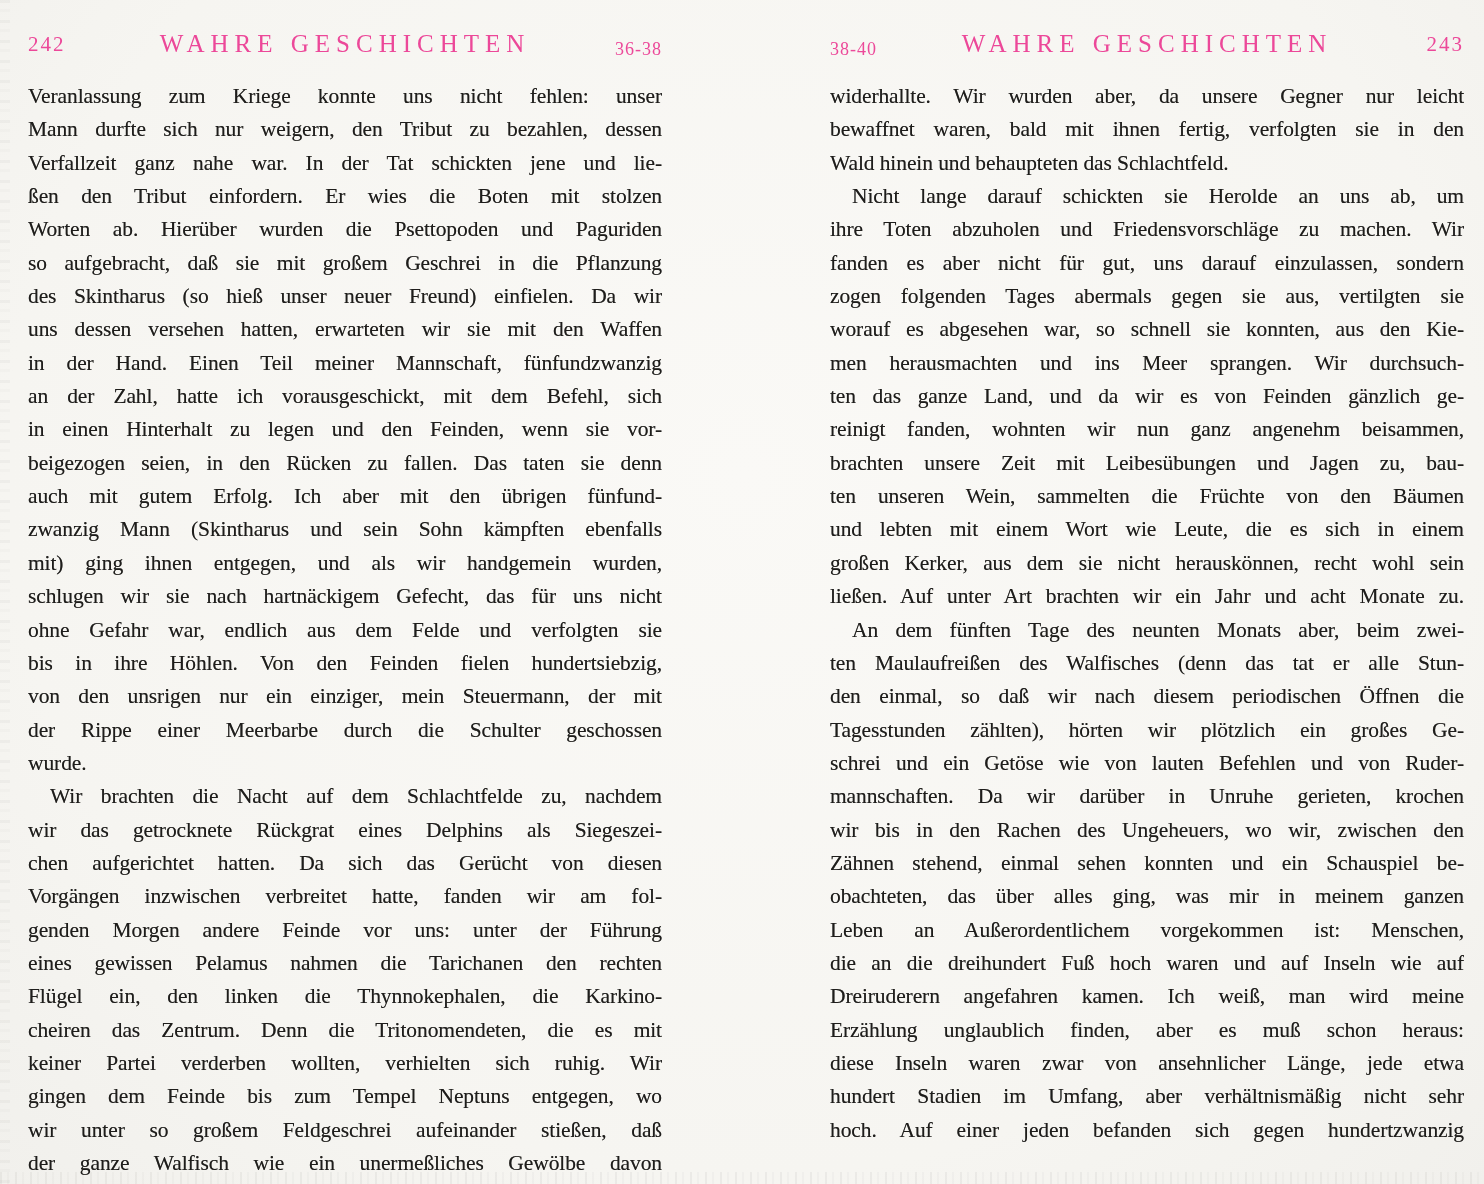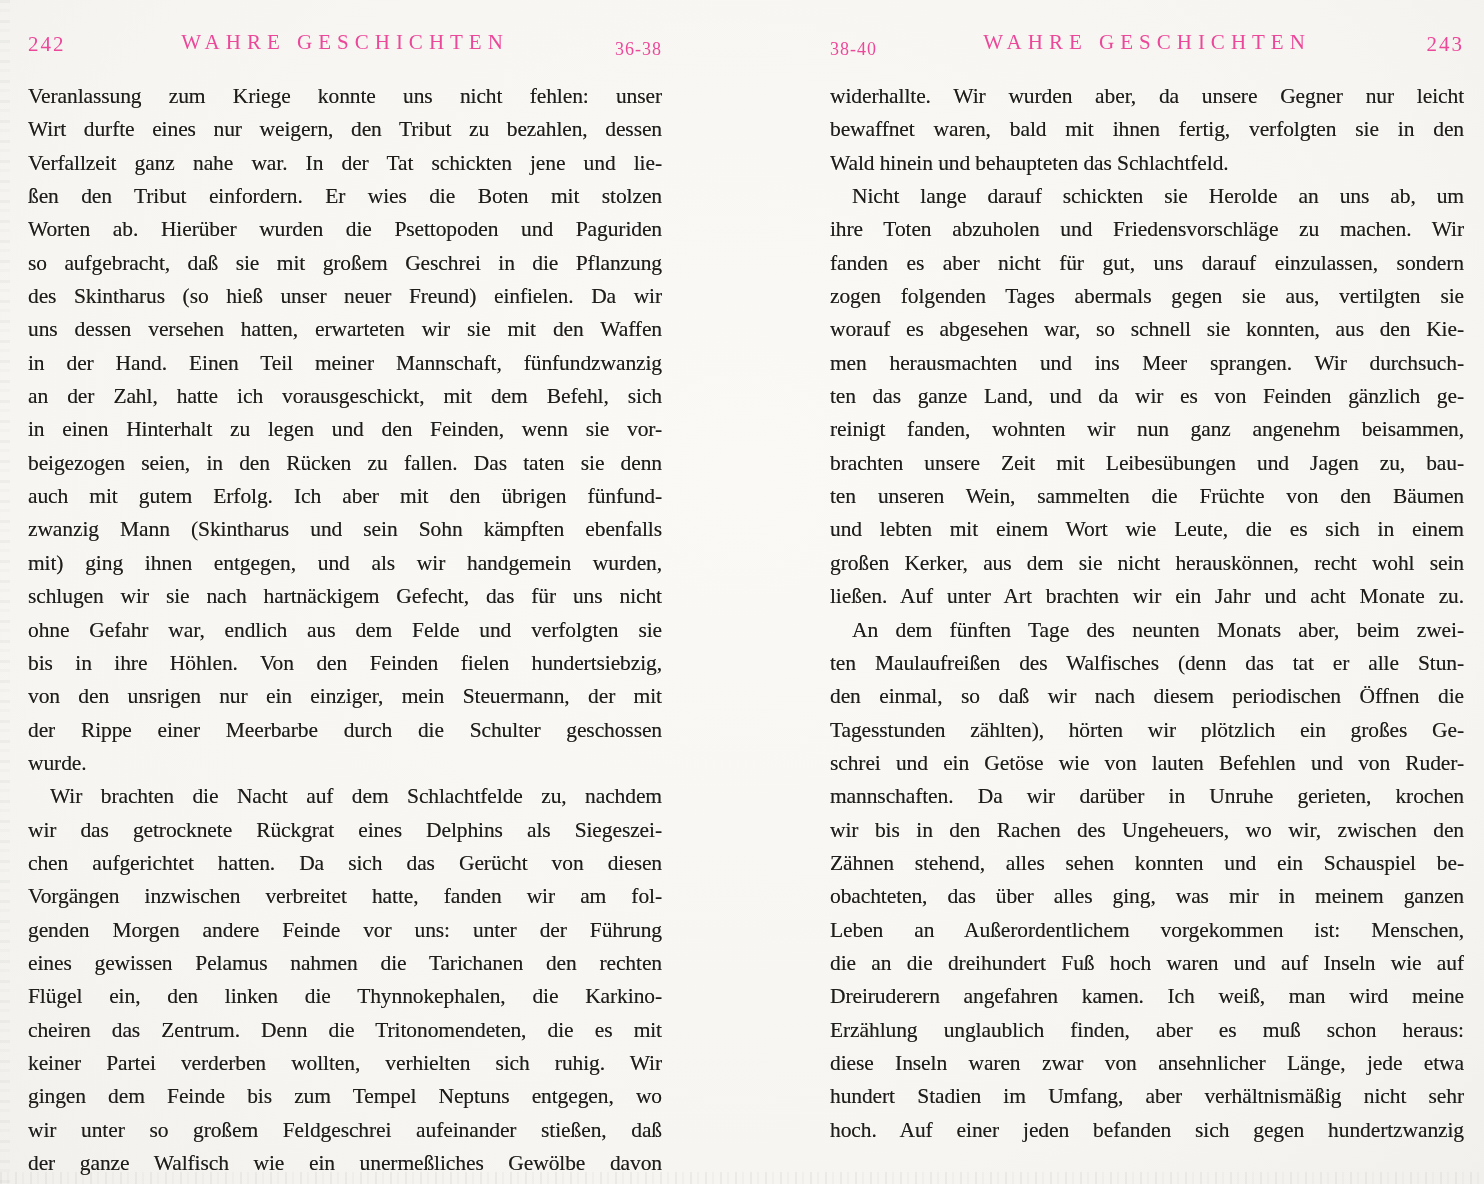--- a/index.html
+++ b/index.html
@@ -32,21 +32,21 @@
     color: #ec4899;
   }
   .hdr-side-a { position: absolute; left: 0;  top: 2px; letter-spacing: 2px; }
   .hdr-side-b { position: absolute; right: 0; top: 2px; letter-spacing: 2px; margin-left: 25px; }
   .hdr-center {
     position: absolute;
     left: 50%;
     top: 0;
     transform: translateX(-50%);
     letter-spacing: 6px;
-    font-size: 21px;
+    font-size: 25px;
     white-space: nowrap;
   }
   .section-range {
     font-size: 18px;
     top: 9px !important;
     letter-spacing: 1px;
   }
 
   .text-column {
     margin-top: 10px;
@@ -101,21 +101,21 @@
 
 <div class="page page-left">
   <div class="page-header">
     <span class="hdr-side-a">242</span>
     <span class="hdr-center">WAHRE GESCHICHTEN</span>
     <span class="hdr-side-b section-range">36-38</span>
   </div>
   <div class="text-column">
 
   <div class="line">Veranlassung zum Kriege konnte uns nicht fehlen: unser</div>
-      <div class="line">Wirt durfte eines nur weigern, den Tribut zu bezahlen, dessen</div>
+      <div class="line">Mann durfte sich nur weigern, den Tribut zu bezahlen, dessen</div>
       <div class="line">Verfallzeit ganz nahe war. In der Tat schickten jene und lie-</div>
       <div class="line">ßen den Tribut einfordern. Er wies die Boten mit stolzen</div>
       <div class="line">Worten ab. Hierüber wurden die Psettopoden und Paguriden</div>
       <div class="line">so aufgebracht, daß sie mit großem Geschrei in die Pflanzung</div>
       <div class="line">des Skintharus (so hieß unser neuer Freund) einfielen. Da wir</div>
       <div class="line">uns dessen versehen hatten, erwarteten wir sie mit den Waffen</div>
       <div class="line">in der Hand. Einen Teil meiner Mannschaft, fünfundzwanzig</div>
       <div class="line">an der Zahl, hatte ich vorausgeschickt, mit dem Befehl, sich</div>
       <div class="line">in einen Hinterhalt zu legen und den Feinden, wenn sie vor-</div>
       <div class="line">beigezogen seien, in den Rücken zu fallen. Das taten sie denn</div>
@@ -167,21 +167,21 @@
       <div class="line">und lebten mit einem Wort wie Leute, die es sich in einem</div>
       <div class="line">großen Kerker, aus dem sie nicht herauskönnen, recht wohl sein</div>
       <div class="line">ließen. Auf unter Art brachten wir ein Jahr und acht Monate zu.</div>
       <div class="line indent">An dem fünften Tage des neunten Monats aber, beim zwei-</div>
       <div class="line">ten Maulaufreißen des Walfisches (denn das tat er alle Stun-</div>
       <div class="line">den einmal, so daß wir nach diesem periodischen Öffnen die</div>
       <div class="line">Tagesstunden zählten), hörten wir plötzlich ein großes Ge-</div>
       <div class="line">schrei und ein Getöse wie von lauten Befehlen und von Ruder-</div>
       <div class="line">mannschaften. Da wir darüber in Unruhe gerieten, krochen</div>
       <div class="line">wir bis in den Rachen des Ungeheuers, wo wir, zwischen den</div>
-      <div class="line">Zähnen stehend, alles sehen konnten und ein Schauspiel be-</div>
+      <div class="line">Zähnen stehend, einmal sehen konnten und ein Schauspiel be-</div>
       <div class="line">obachteten, das über alles ging, was mir in meinem ganzen</div>
       <div class="line">Leben an Außerordentlichem vorgekommen ist: Menschen,</div>
       <div class="line">die an die dreihundert Fuß hoch waren und auf Inseln wie auf</div>
       <div class="line">Dreiruderern angefahren kamen. Ich weiß, man wird meine</div>
       <div class="line">Erzählung unglaublich finden, aber es muß schon heraus:</div>
       <div class="line">diese Inseln waren zwar von ansehnlicher Länge, jede etwa</div>
       <div class="line">hundert Stadien im Umfang, aber verhältnismäßig nicht sehr</div>
       <div class="line">hoch. Auf einer jeden befanden sich gegen hundertzwanzig</div>
     </div>
 </div>

